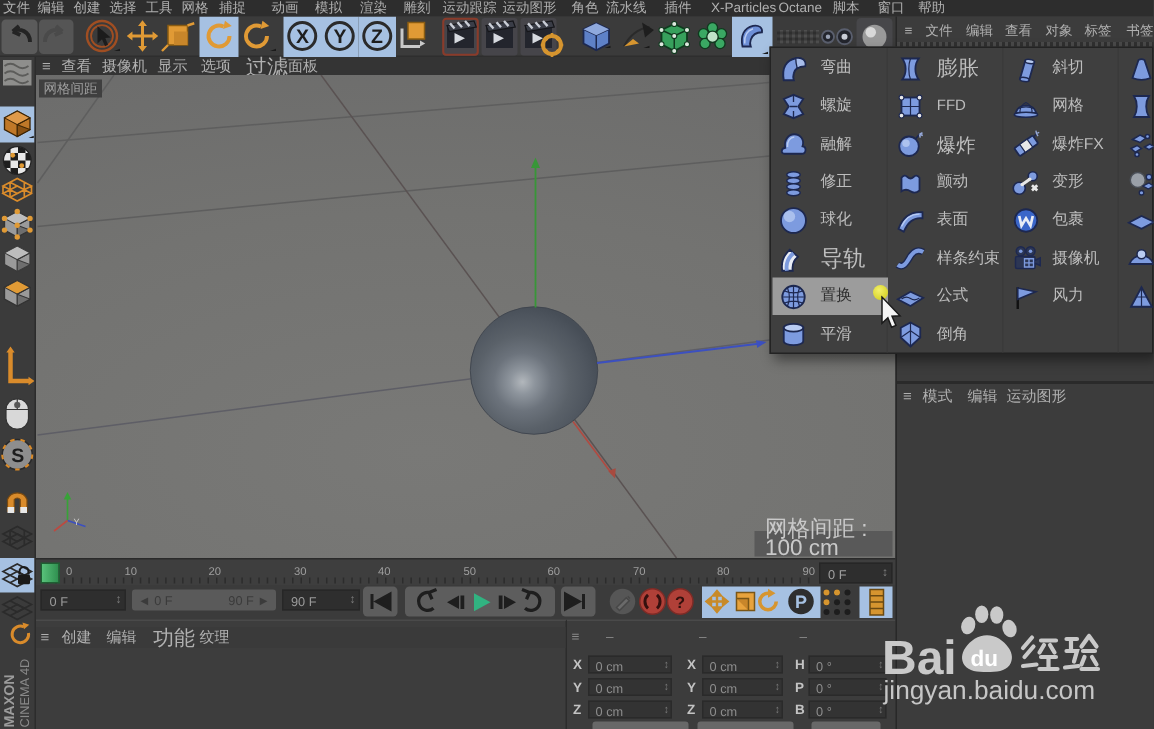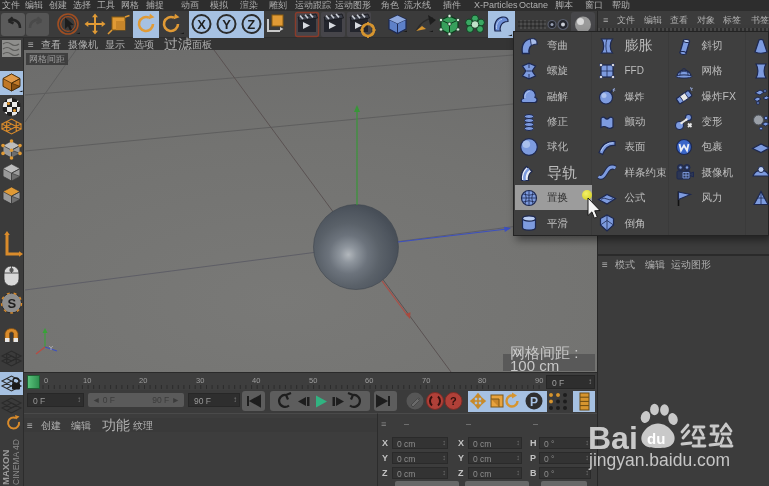--- a/index.html
+++ b/index.html
@@ -549,21 +549,21 @@
     </div>
     <div class="ab" style="left:110.5px;top:32.4px;font-size:10px;line-height:13px;color:#bdbdbd;white-space:nowrap">FFD</div>
     <div class="ab" style="left:81.5px;top:53.2px;width:22px;height:22px">
       <svg width="22" height="22" viewBox="0 0 22 22">
         <circle cx="10" cy="12.5" r="6.5" fill="#7d9bdf" stroke="#1d2850" stroke-width="1.2"></circle>
         <circle cx="8" cy="10.5" r="2.5" fill="#b9ccf2" opacity="0.8"></circle>
         <path d="M14.5 7.5 L17 4.5" stroke="#1d2850" stroke-width="1.2"></path>
         <path d="M17 4.5 l2 -1 M17 4.5 l2.2 .8 M17 4.5 l.5 2.2" stroke="#95a8d8" stroke-width="1"></path>
       </svg>
     </div>
-    <div class="ab" style="left:110.5px;top:57.7px;font-size:10px;line-height:13px;color:#bdbdbd;white-space:nowrap">爆炸</div>
+    <div class="ab" style="left:110.5px;top:57.7px;font-size:13px;line-height:13px;color:#bdbdbd;white-space:nowrap">爆炸</div>
     <div class="ab" style="left:81.5px;top:78.6px;width:22px;height:22px">
       <svg width="22" height="22" viewBox="0 0 22 22">
         <path d="M5 7.5 Q7 5 9 7 Q11 9 13 7 Q15 5 17 7.5 L17 16 Q14 18.5 11 16.5 Q8 14.5 5 16.5 Z" fill="#7d9bdf" stroke="#1d2850" stroke-width="1.2"></path>
       </svg>
     </div>
     <div class="ab" style="left:110.5px;top:83.1px;font-size:10.5px;line-height:13px;color:#bdbdbd;white-space:nowrap">颤动</div>
     <div class="ab" style="left:81.5px;top:103.9px;width:22px;height:22px">
       <svg width="22" height="22" viewBox="0 0 22 22">
         <path d="M3 16.5 Q7.5 4.5 19 5.5 L19 9.5 Q10.5 8.5 6.5 18.5 Z" fill="#7d9bdf" stroke="#1d2850" stroke-width="1.2"></path>
         <path d="M5 15 Q9 6.5 17 6.8" stroke="#b9ccf2" stroke-width="0.9" fill="none"></path>

